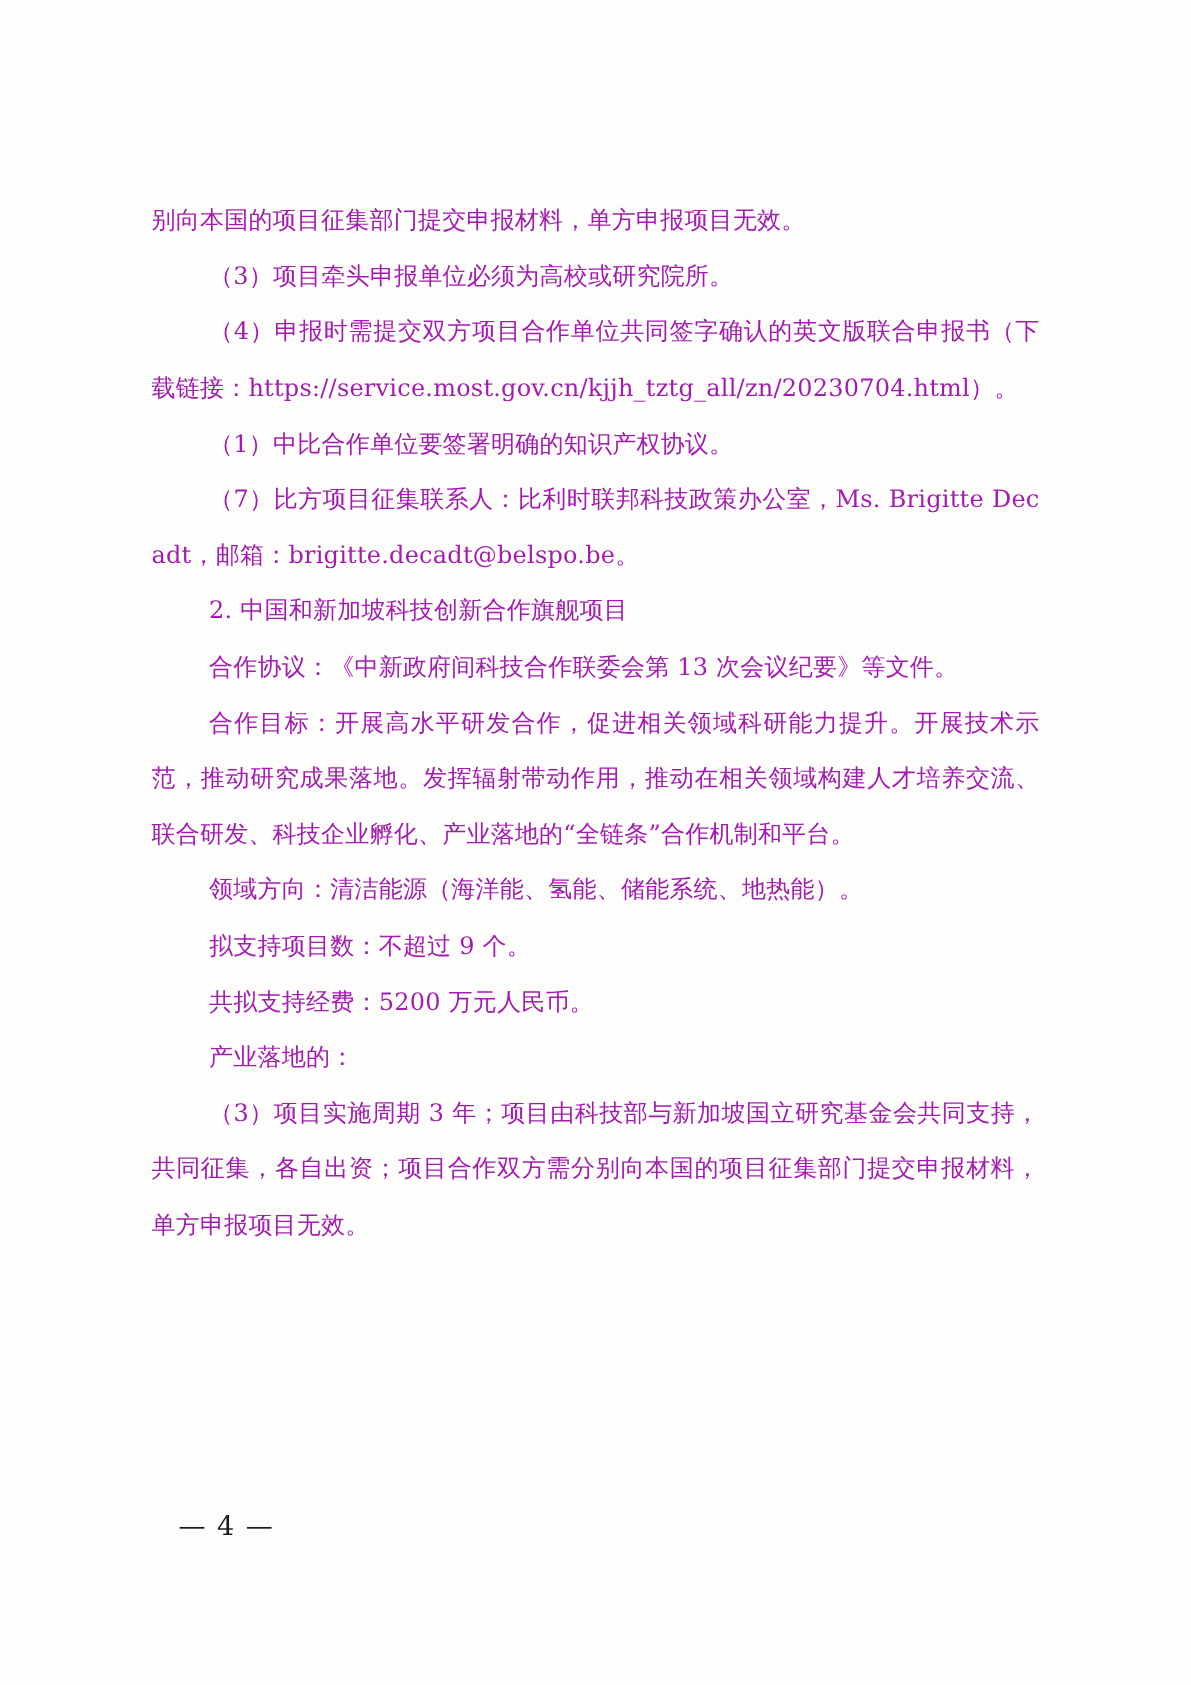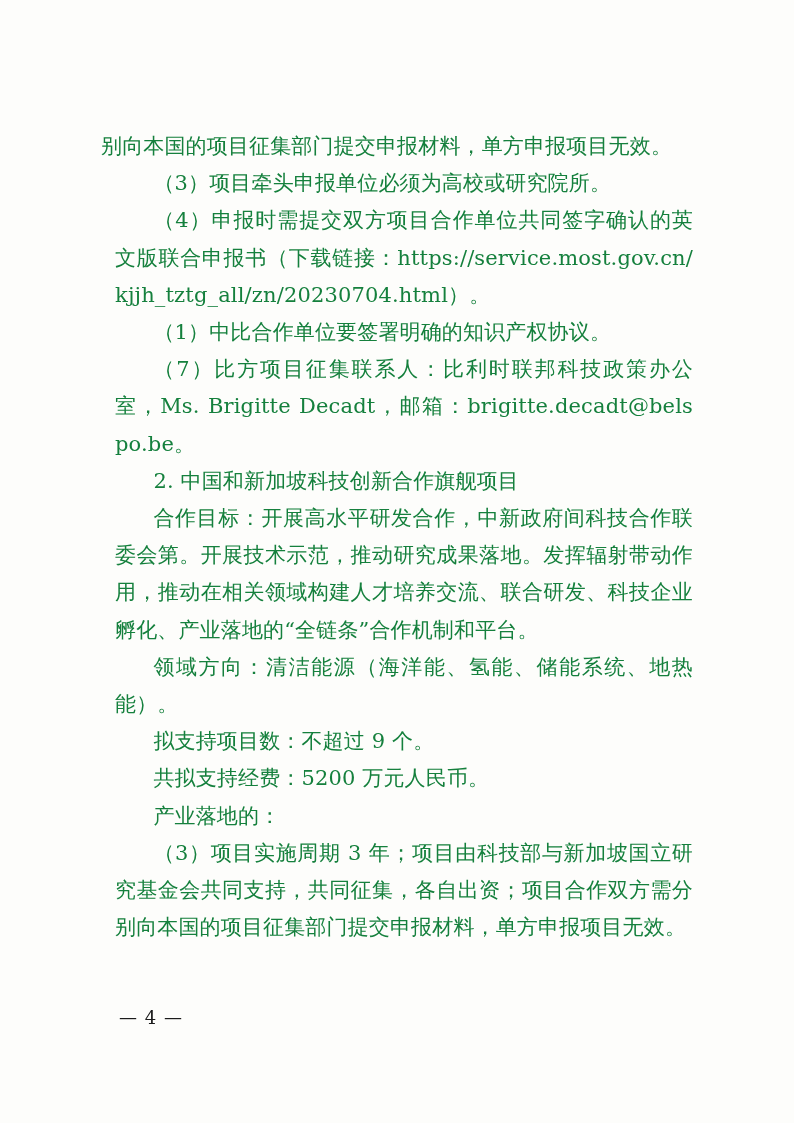--- a/index.html
+++ b/index.html
@@ -21,32 +21,31 @@
     overflow: hidden;
   }
   .content {
     position: absolute;
     left: 101px;
     top: 128px;
     width: 592px;
   }
   .para {
     font-family: "DejaVu Serif", "Liberation Serif", serif;
-    font-size: 21px;
+    font-size: 16px;
     line-height: 37.2px;
-    color: #15803d;
+    color: #a21caf;
     text-align: justify;
     text-justify: inter-character;
     margin: 0;
     letter-spacing: 0.15px;
     word-break: break-all;
   }
   .para.indent {
     text-indent: 38.4px;
-    margin-left: 14px;
   }
   .para.flush {
     text-indent: 0;
   }
   .footer {
     position: absolute;
     left: 101px;
     top: 1002px;
     width: 592px;
     font-family: "DejaVu Serif", "Liberation Serif", serif;
@@ -63,21 +62,22 @@
 
 <div class="page" style="background: rgb(253, 253, 251); color: rgb(27, 27, 27);">
 
   <div class="content">
     <p class="para flush">别向本国的项目征集部门提交申报材料，单方申报项目无效。</p>
     <p class="para indent">（3）项目牵头申报单位必须为高校或研究院所。</p>
     <p class="para indent">（4）申报时需提交双方项目合作单位共同签字确认的英文版联合申报书（下载链接：https://service.most.gov.cn/kjjh_tztg_all/zn/20230704.html）。</p>
     <p class="para indent">（1）中比合作单位要签署明确的知识产权协议。</p>
     <p class="para indent">（7）比方项目征集联系人：比利时联邦科技政策办公室，Ms. Brigitte Decadt，邮箱：brigitte.decadt@belspo.be。</p>
     <p class="para indent">2. 中国和新加坡科技创新合作旗舰项目</p>
-    <p class="para indent">合作目标：开展高水平研发合作，中新政府间科技合作联委会第。开展技术示范，推动研究成果落地。发挥辐射带动作用，推动在相关领域构建人才培养交流、联合研发、科技企业孵化、产业落地的“全链条”合作机制和平台。</p>
+    <p class="para indent">合作协议：《中新政府间科技合作联委会第 13 次会议纪要》等文件。</p>
+    <p class="para indent">合作目标：开展高水平研发合作，促进相关领域科研能力提升。开展技术示范，推动研究成果落地。发挥辐射带动作用，推动在相关领域构建人才培养交流、联合研发、科技企业孵化、产业落地的“全链条”合作机制和平台。</p>
     <p class="para indent">领域方向：清洁能源（海洋能、氢能、储能系统、地热能）。</p>
     <p class="para indent">拟支持项目数：不超过 9 个。</p>
     <p class="para indent">共拟支持经费：5200 万元人民币。</p>
     <p class="para indent">产业落地的：</p>
     <p class="para indent">（3）项目实施周期 3 年；项目由科技部与新加坡国立研究基金会共同支持，共同征集，各自出资；项目合作双方需分别向本国的项目征集部门提交申报材料，单方申报项目无效。</p>
   </div>
 
   <div class="footer">— 4 —</div>
 
 </div>

